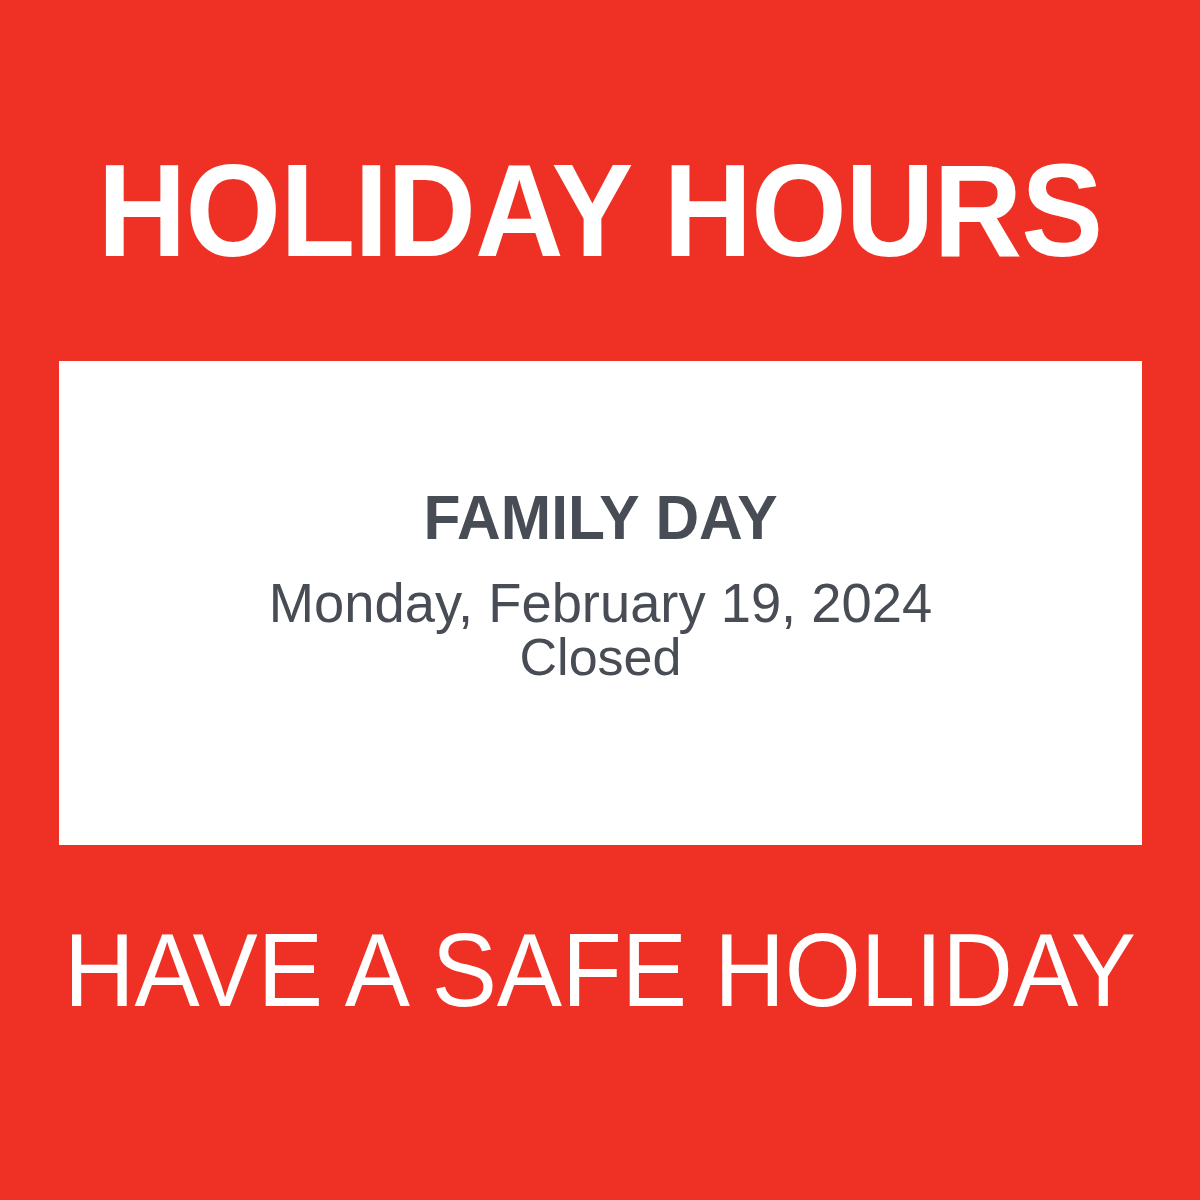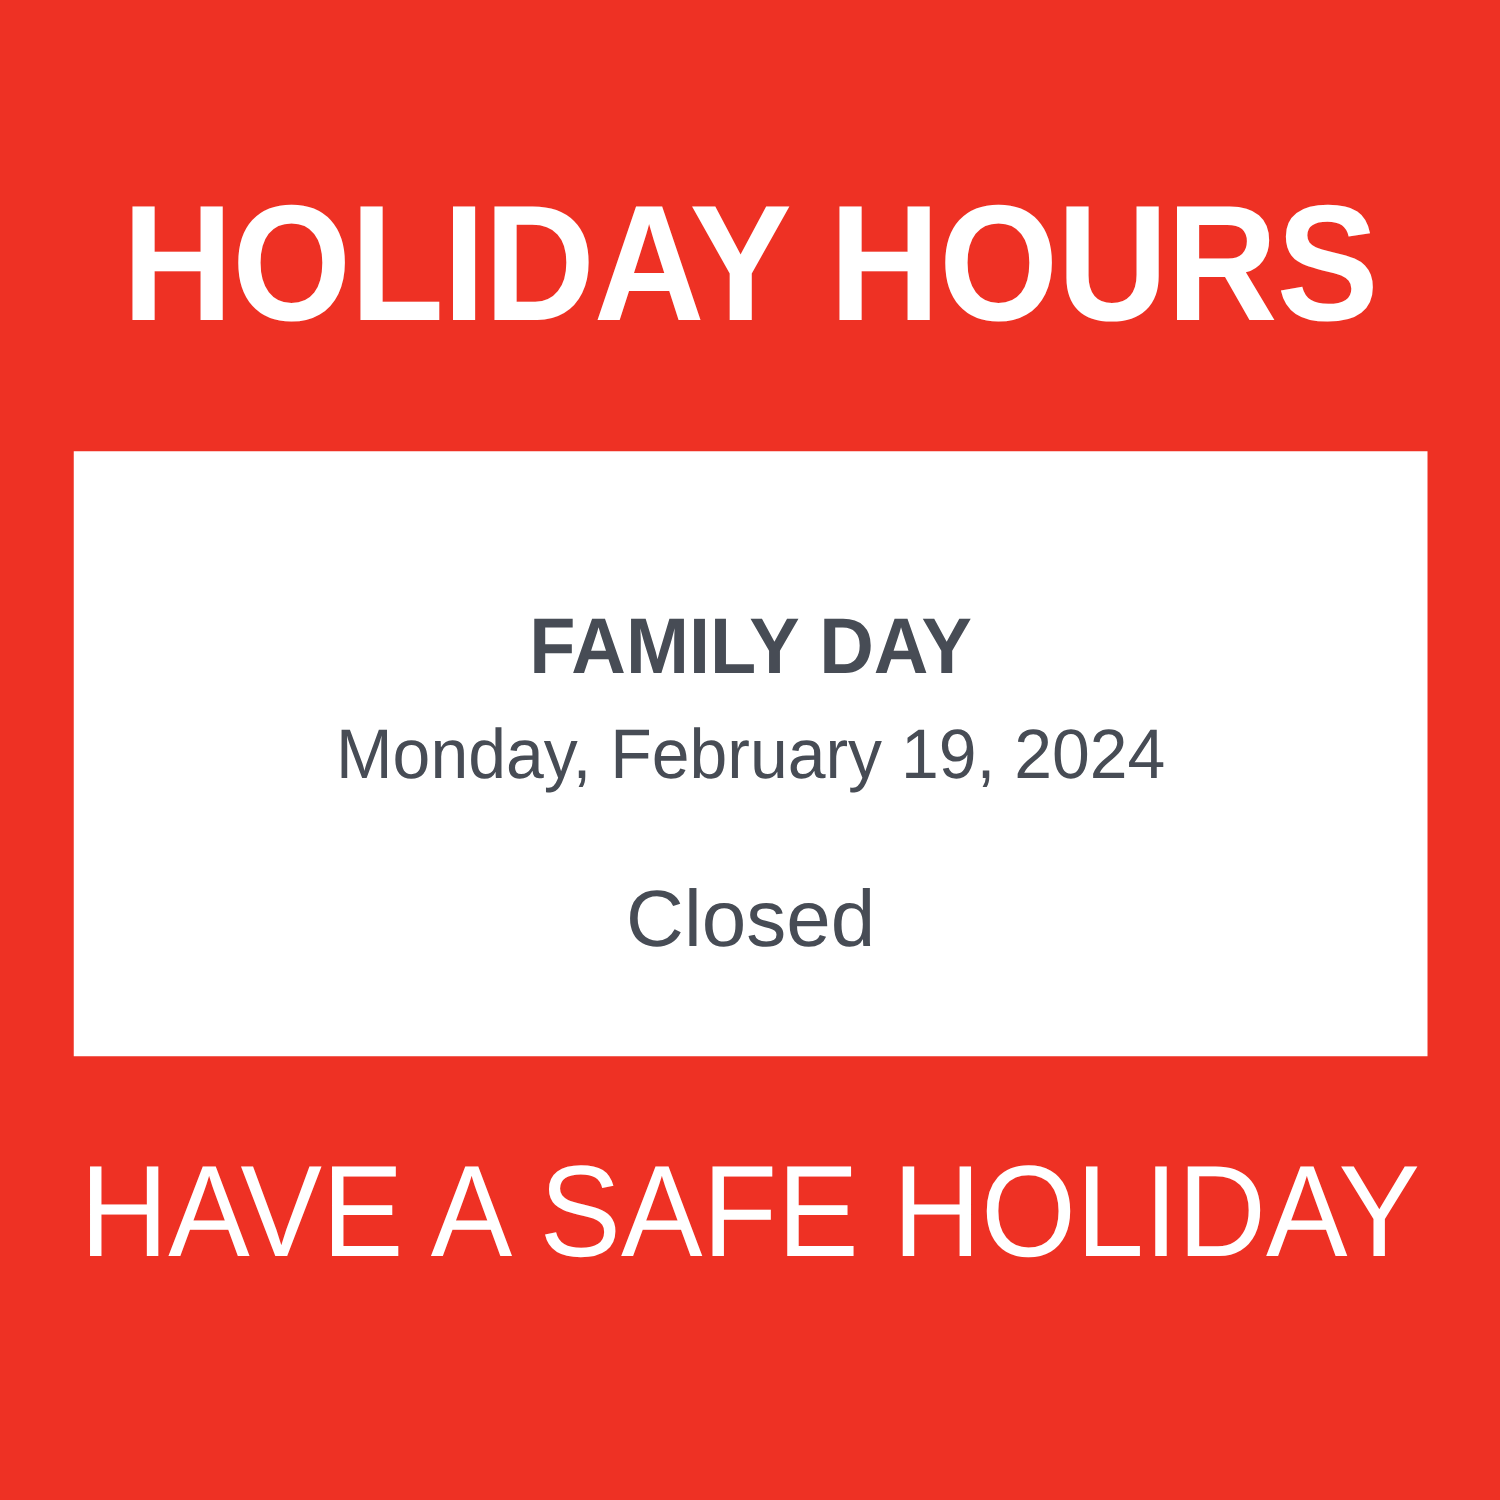--- a/index.html
+++ b/index.html
@@ -81,25 +81,24 @@
     font-family: "Liberation Sans Narrow", "Liberation Sans", sans-serif;
     font-weight: 400;
     font-size: 56px;
     line-height: 1.0;
     letter-spacing: 0px;
     transform: scaleX(0.97);
     white-space: nowrap;
   }
 
   .holiday-status {
-    margin-top: 72px;
     color: #474c55;
     font-family: "Liberation Sans Narrow", "Liberation Sans", sans-serif;
     font-weight: 400;
-    font-size: 64px;
+    font-size: 52px;
     line-height: 1.0;
     letter-spacing: 0px;
     transform: scaleX(1.0);
     white-space: nowrap;
   }
 
   
   .footer-message {
     position: absolute;
     top: 918px;

